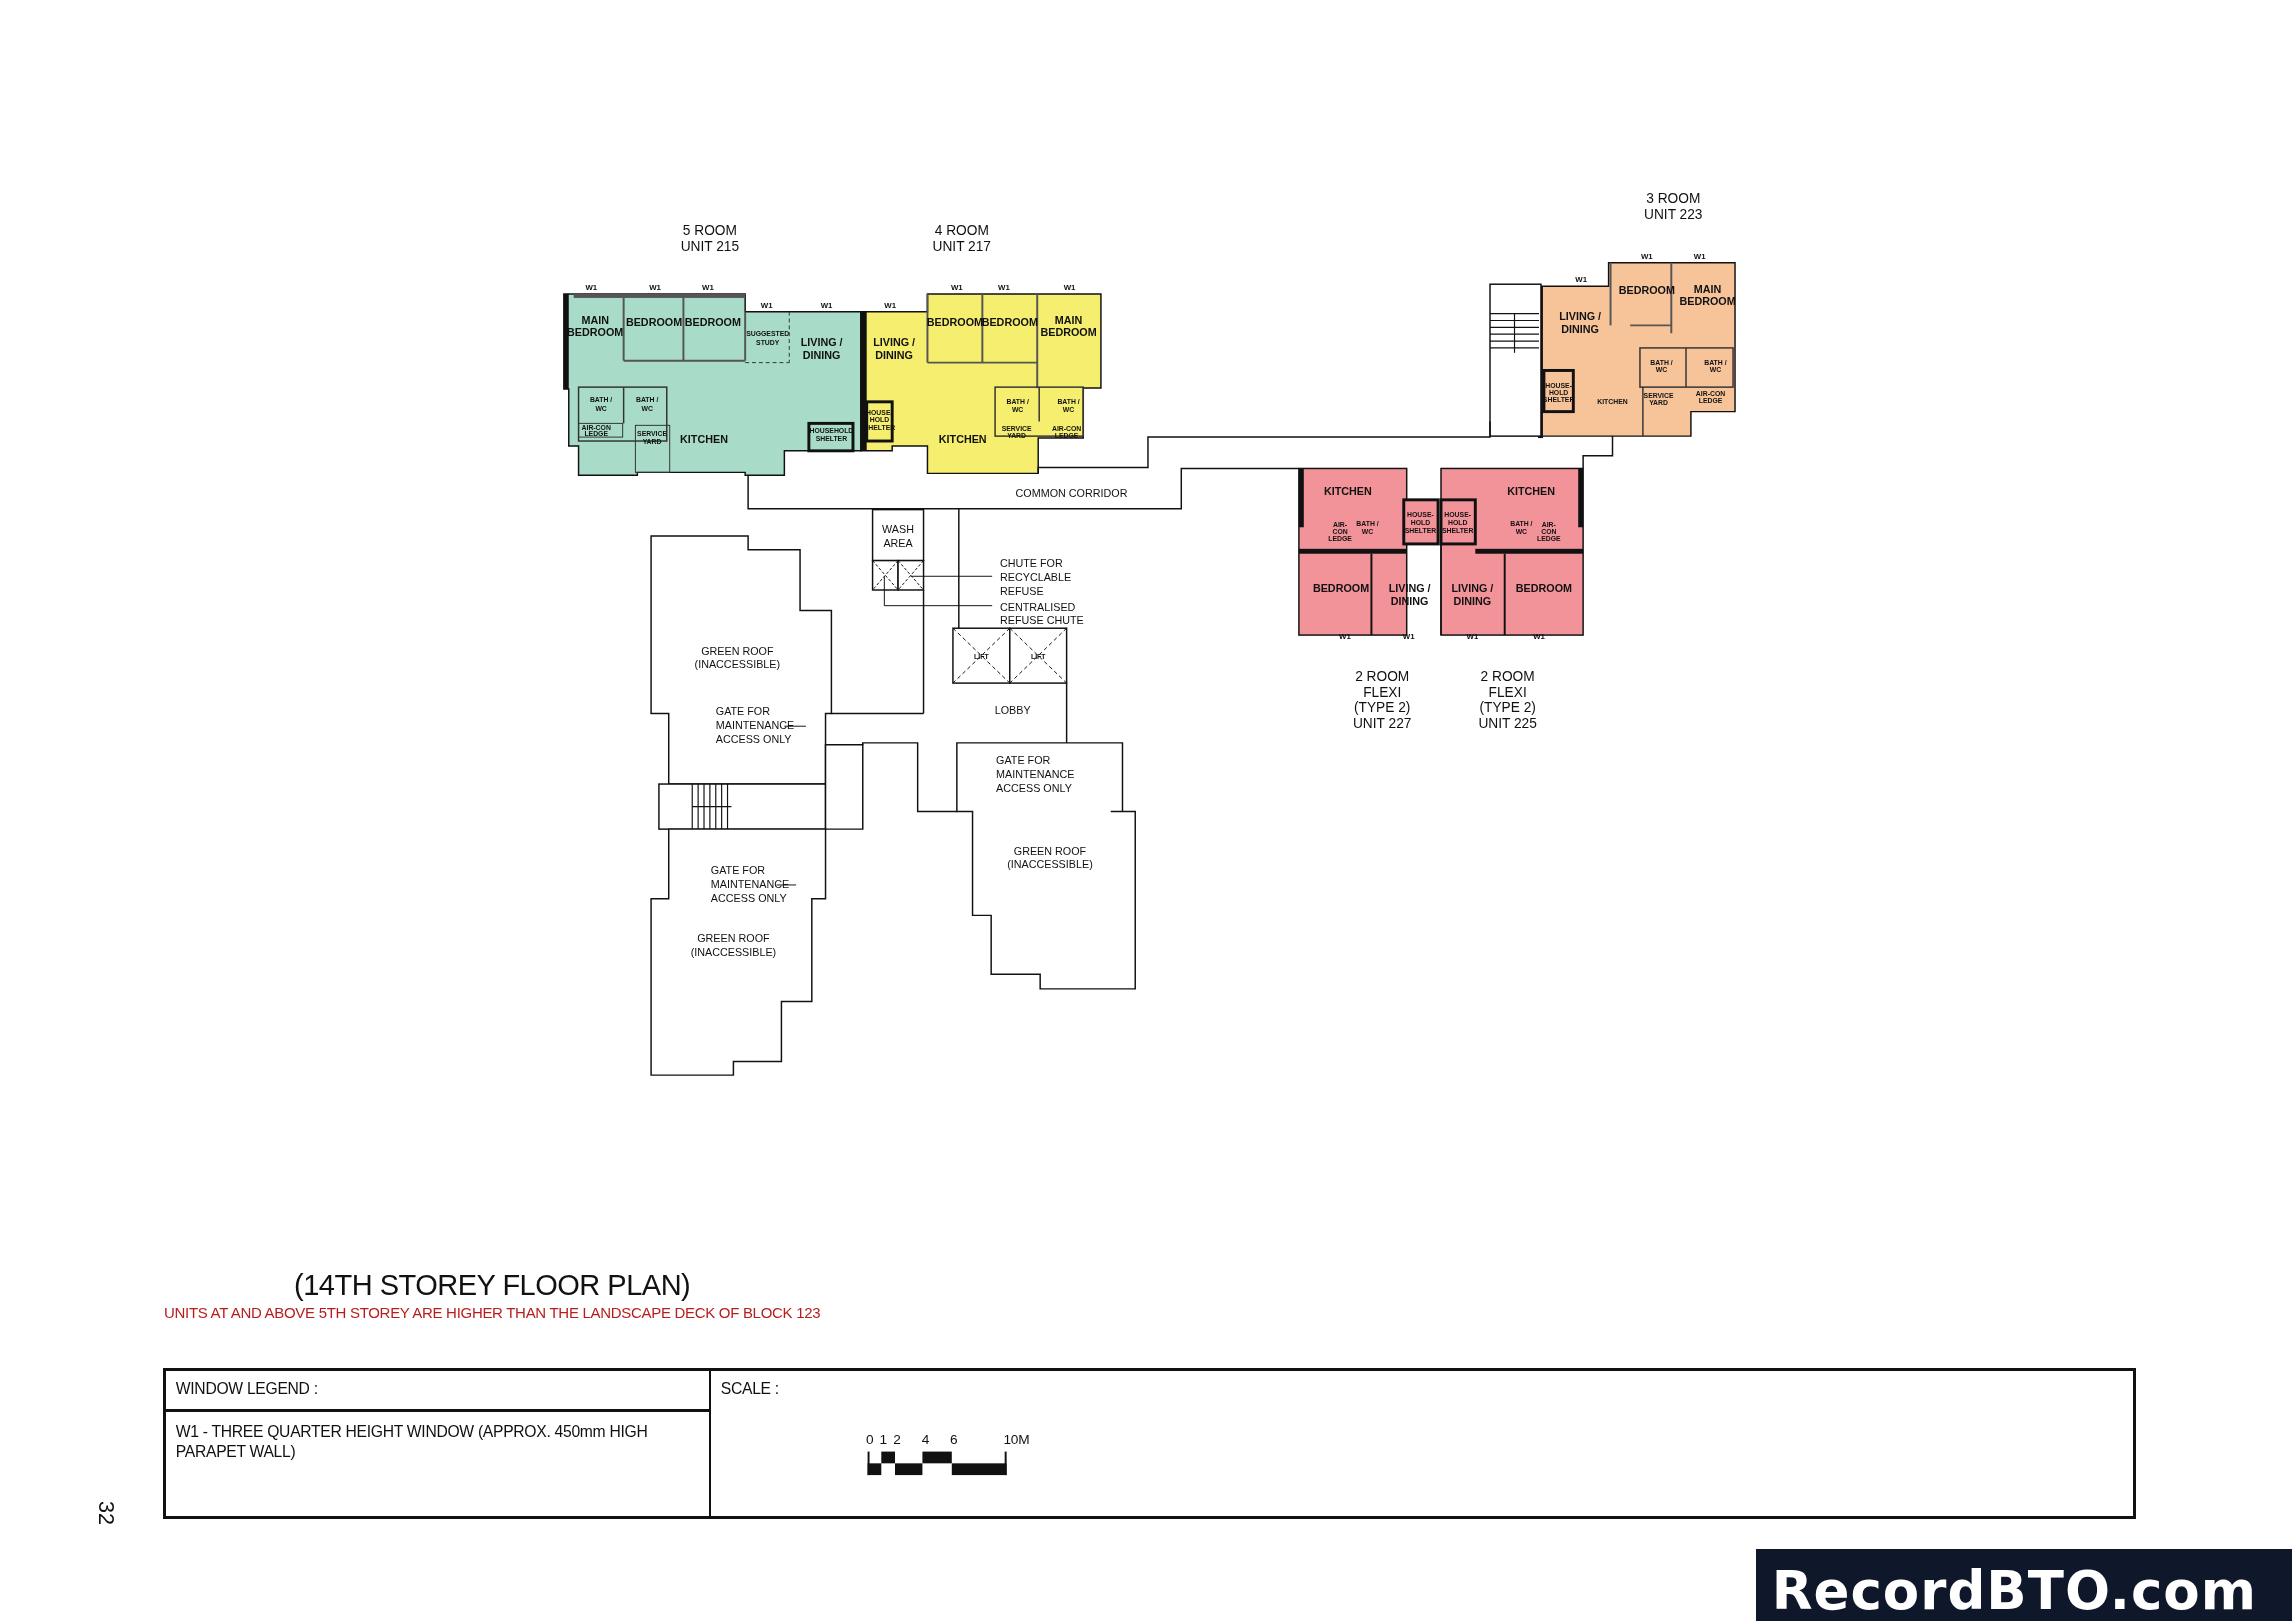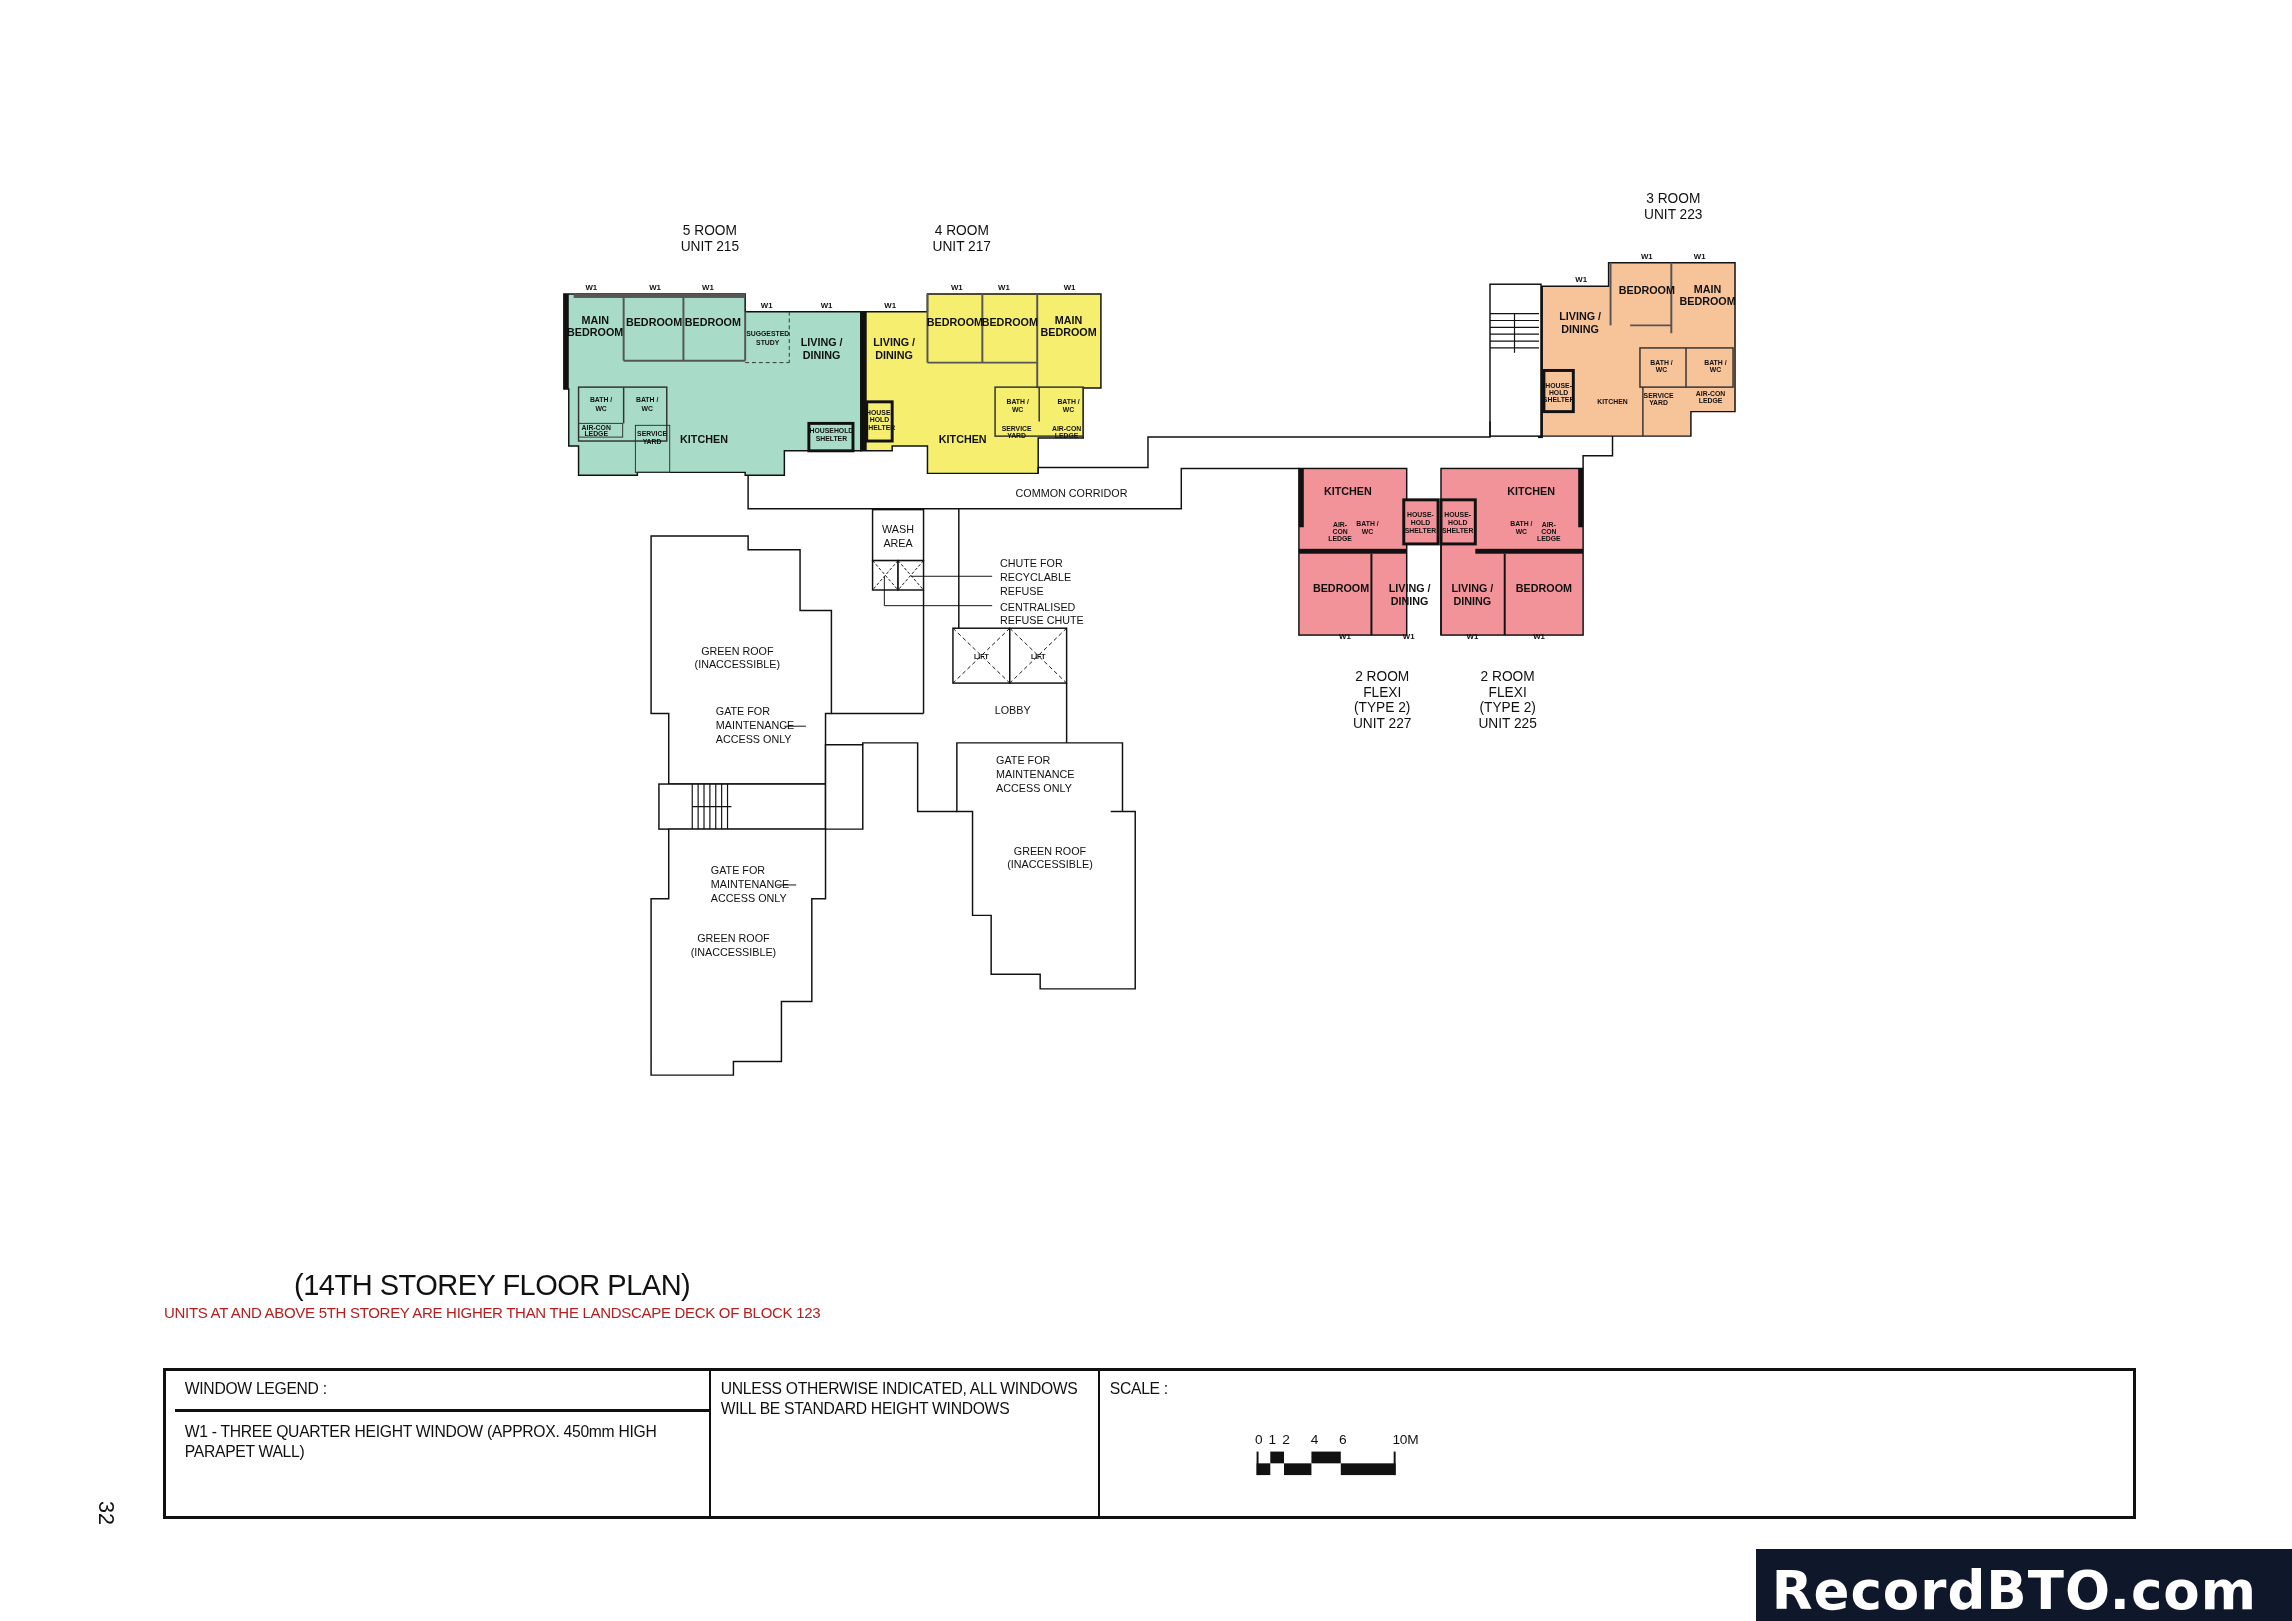--- a/index.html
+++ b/index.html
@@ -10,21 +10,21 @@
   .lbl-sm { font-size: 7px; font-weight: bold; text-anchor: middle; }
   .lbl-w { font-size: 8px; font-weight: bold; text-anchor: middle; }
   .lbl-unit { font-size: 14px; text-anchor: middle; }
   .lbl-common { font-size: 11px; text-anchor: middle; }
   .thick { fill: #111; }
   .title-block { position: absolute; left: 164px; top: 1270px; }
   .title-1 { font-size: 29px; line-height: 31px; color: #111; letter-spacing: -0.5px; }
   .title-2 { font-size: 29px; line-height: 31px; color: #111; letter-spacing: -0.5px; text-align: center; }
   .title-3 { font-size: 15px; line-height: 19.6px; color: #b91c1c; margin-top: 2px; letter-spacing: -0.3px; }
   .legend { position: absolute; left: 163px; top: 1368px; width: 1973px; height: 151px; border: 3.9px solid #111; box-sizing: border-box; display: flex; }
-  .cell { border-right: 2px solid #111; box-sizing: border-box; position: relative; font-size: 15.7px; line-height: 20.6px; letter-spacing: -0.3px; padding-left: 9px; }
+  .cell { border-right: 2px solid #111; box-sizing: border-box; position: relative; font-size: 15.7px; line-height: 20.6px; letter-spacing: -0.3px; }
   .cell:last-child { border-right: none; }
   .c1 { width: 545px; display: flex; flex-direction: column; }
   .c1 .head { height: 41px; border-bottom: 3.9px solid #111; padding: 7.8px 9.8px; box-sizing: border-box; }
   .c1 .body { padding: 9.8px 9.8px; }
   .c2 { width: 389px; padding: 7.8px 9.8px; }
   .c3 { width: 498px; padding: 7.8px 9.8px; }
   .c4 { flex: 1; padding: 7.8px 25.5px; }
   .scale { position: absolute; left: 137px; top: 55px; width: 235px; height: 59px; }
   .page-num { position: absolute; left: 94px; top: 1500px; font-size: 21.6px; transform: rotate(90deg); transform-origin: center; }
   .watermark { position: absolute; left: 1756px; top: 1549px; width: 536px; height: 73px; background: #0f172a; color: #fff; font-family: "DejaVu Sans", sans-serif; font-weight: bold; font-size: 53px; line-height: 84px; padding-left: 15.7px; box-sizing: border-box; letter-spacing: 1px; overflow: hidden; }
@@ -310,21 +310,20 @@
 <div class="title-block">
   <div class="title-2">(14TH STOREY FLOOR PLAN)</div>
   <div class="title-3">UNITS AT AND ABOVE 5TH STOREY ARE HIGHER THAN THE LANDSCAPE DECK OF BLOCK 123</div>
 </div>
 
 <div class="legend">
   <div class="cell c1">
     <div class="head">WINDOW LEGEND :</div>
     <div class="body">W1 - THREE QUARTER HEIGHT WINDOW (APPROX. 450mm HIGH PARAPET WALL)</div>
   </div>
-  <div class="cell c2">UNLESS OTHERWISE INDICATED, ALL WINDOWS WILL BE STANDARD HEIGHT WINDOWS</div>
   <div class="cell c3">
     <div>SCALE :</div>
     <svg class="scale" viewBox="0 0 240 60" style="font-size:16px">
       <g font-family="Liberation Sans, sans-serif" font-size="14" fill="#111" text-anchor="middle">
         <text x="22" y="18">0</text>
         <text x="36" y="18">1</text>
         <text x="50" y="18">2</text>
         <text x="79" y="18">4</text>
         <text x="108" y="18">6</text>
         <text x="172" y="18">10M</text>

